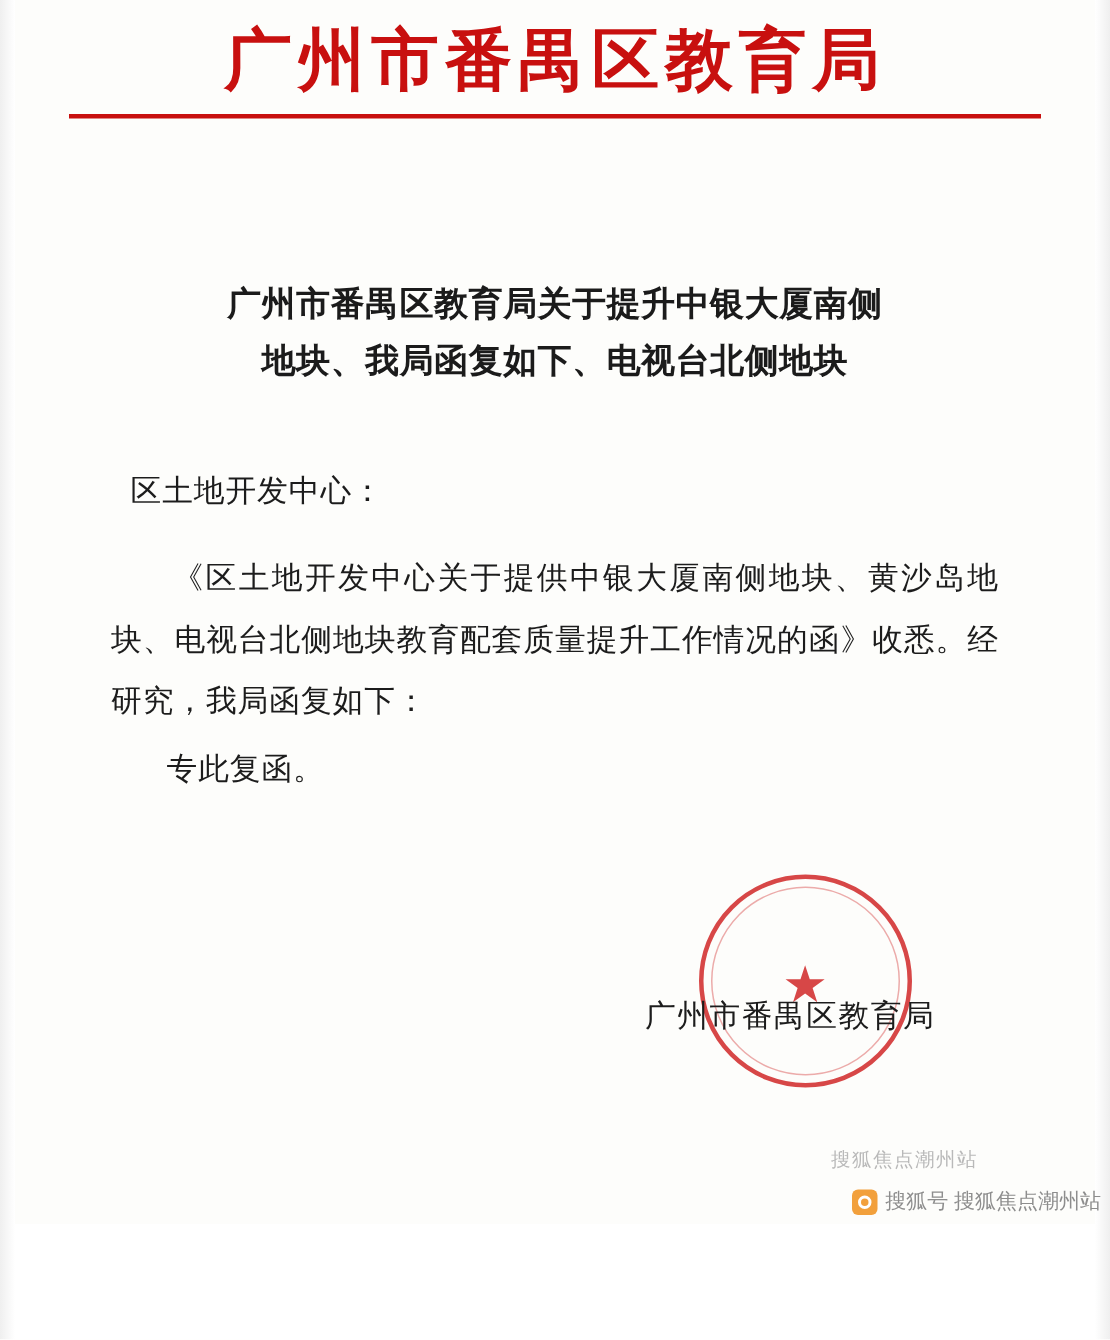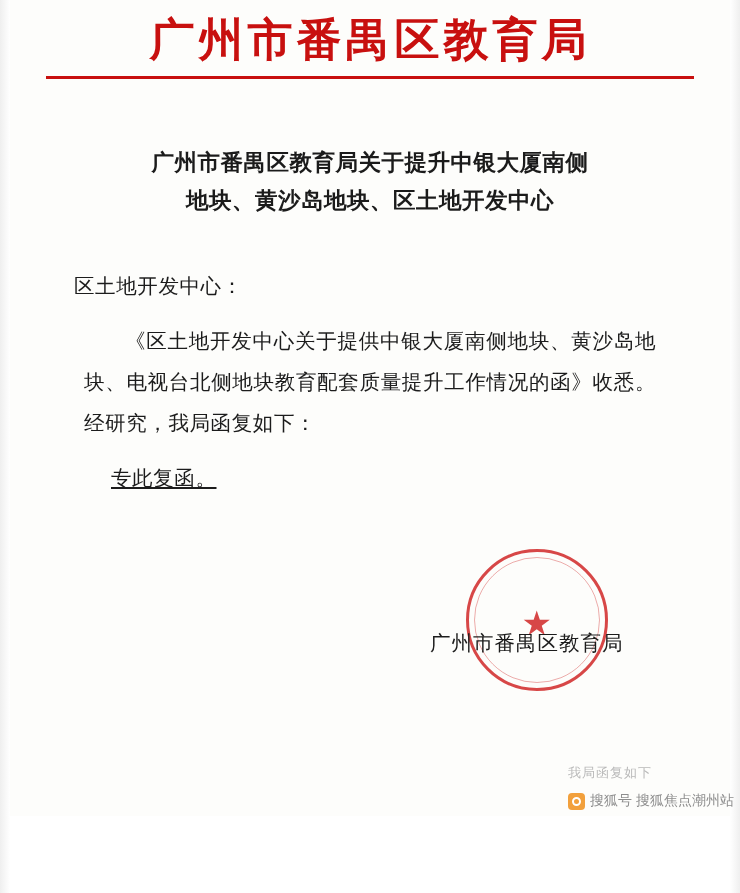--- a/index.html
+++ b/index.html
@@ -35,52 +35,51 @@
     font-family: "DejaVu Serif", "Liberation Serif", serif;
     white-space: nowrap;
   }
   .letterhead-rule {
     margin: 10px auto 0 auto;
     width: 648px;
     height: 3px;
     background: #c8100f;
   }
   .doc-title {
-    margin: 60px auto 0 auto;
+    margin: 101px auto 0 auto;
     width: 590px;
     text-align: center;
     font-size: 22.5px;
     font-weight: bold;
     line-height: 1.72;
     color: #1b1b1b;
     letter-spacing: 0.5px;
   }
   .doc-title span {
     display: block;
   }
   .body-block {
     margin: 46px auto 0 auto;
     width: 600px;
     color: #1c1c1c;
     font-size: 20.5px;
     line-height: 2.0;
     letter-spacing: 0.6px;
   }
   .addressee {
+    margin: 17px;
+  }
+  .para {
     margin: 4px;
-  }
-  .para {
-    margin: 14px;
     text-indent: 2em;
     text-align: justify;
   }
   .closing {
     margin: 0;
     text-indent: 2em;
-    text-decoration: underline;
   }
   .sign-area {
     position: relative;
     margin-top: 36px;
     height: 160px;
   }
   .seal {
     position: absolute;
     left: 396px;
     top: 14px;
@@ -187,39 +186,39 @@
   <div class="edge-left"></div>
   <div class="edge-right"></div>
 
   <div class="letterhead">
     <div class="letterhead-title">广州市番禺区教育局</div>
     <div class="letterhead-rule"></div>
   </div>
 
   <div class="doc-title">
     <span>广州市番禺区教育局关于提升中银大厦南侧</span>
-    <span>地块、黄沙岛地块、区土地开发中心</span>
+    <span>地块、我局函复如下、电视台北侧地块</span>
   </div>
 
   <div class="body-block">
     <p class="addressee">区土地开发中心：</p>
     <p class="para">《区土地开发中心关于提供中银大厦南侧地块、黄沙岛地块、电视台北侧地块教育配套质量提升工作情况的函》收悉。经研究，我局函复如下：</p>
     <p class="closing">专此复函。</p>
 
     <div class="sign-area">
       <div class="seal">
         <div class="seal-inner"></div>
         <div class="seal-arc-text" id="seal-arc"></div>
         <div class="seal-star">★</div>
       </div>
       <div class="signature">广州市番禺区教育局</div>
 
     </div>
   </div>
 
-  <div class="wm-text">我局函复如下</div>
+  <div class="wm-text">搜狐焦点潮州站</div>
 
   <div class="wm-badge">
     <span class="wm-logo"></span>
     <span>搜狐号 搜狐焦点潮州站</span>
   </div>
 
 </div>
 
 </body></html>

